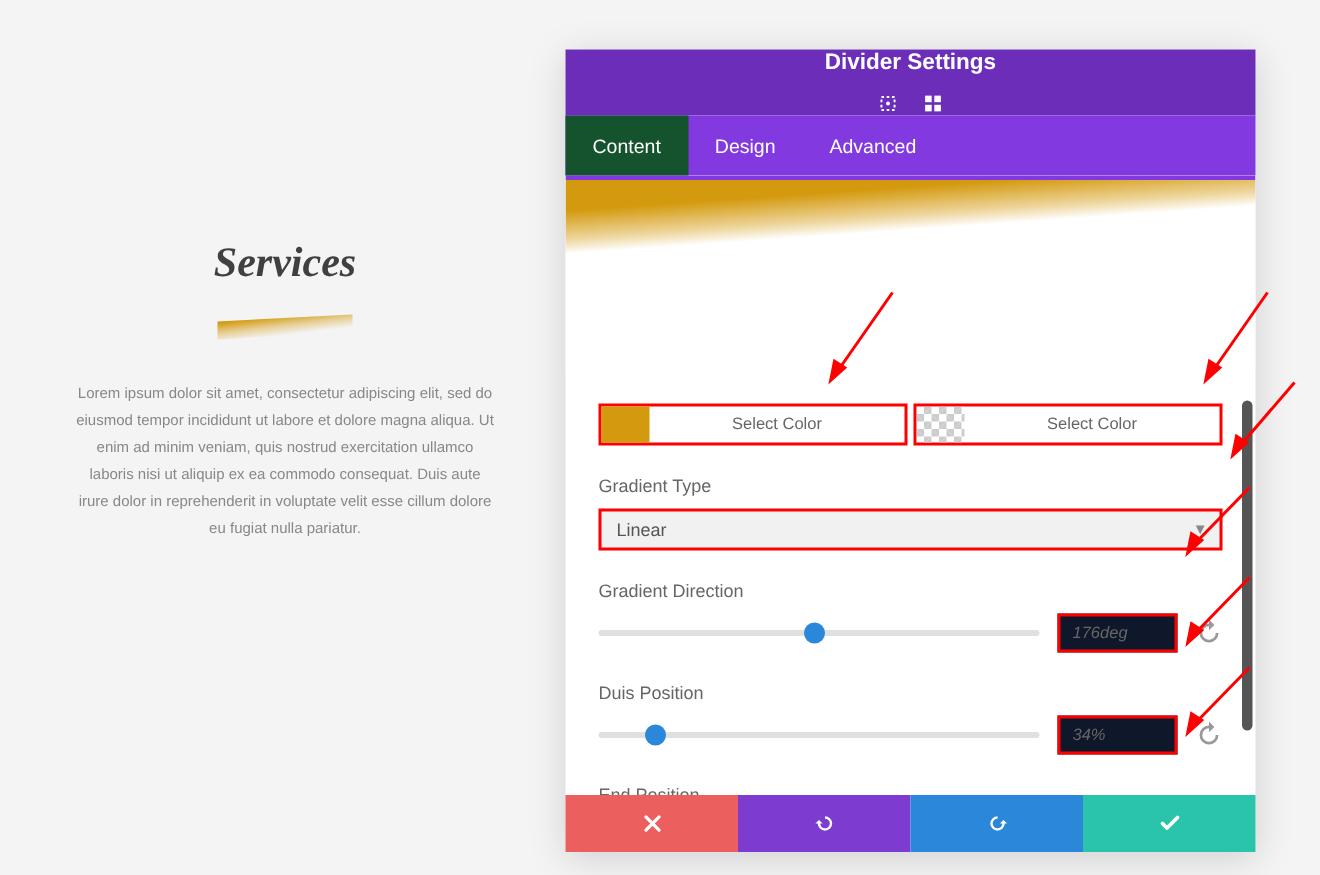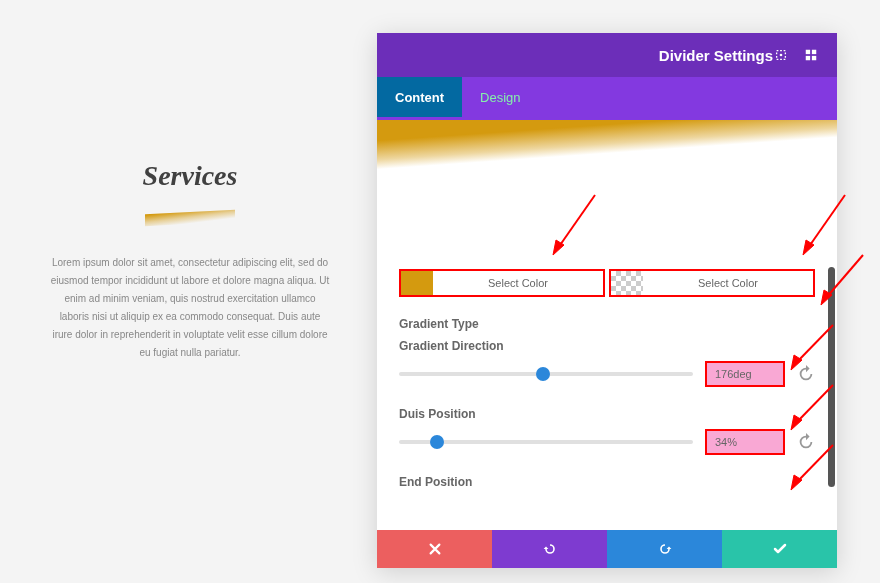--- a/index.html
+++ b/index.html
@@ -50,21 +50,22 @@
       display: flex;
       flex-direction: column;
     }
     .panel-header {
       background: #6c2eb9;
       color: #fff;
       height: 44px;
       display: flex;
       align-items: center;
       padding: 0 18px;
-      justify-content: flex-end;
+      justify-content: space-between;
+      flex-direction: column;
     }
     .panel-title {
       font-weight: 600;
       font-size: 15px;
     }
     .header-icons {
       display: flex;
       gap: 14px;
       align-items: center;
     }
@@ -77,29 +78,28 @@
     }
     .tabs {
       background: #8339e0;
       display: flex;
       height: 40px;
     }
     .tab {
       padding: 0 18px;
       display: flex;
       align-items: center;
-      color: #86efac;
+      color: #ffffff;
       font-size: 13px;
       font-weight: 500;
       cursor: pointer;
     }
     .tab.active {
-      background: #0369a1;
+      background: #14532d;
       color: #fff;
-      font-weight: bold;
     }
 
     .panel-body {
       position: relative;
       flex: 1;
       overflow: hidden;
     }
     .scroll-wrap {
       position: absolute;
       top: 0; left: 0; right: 0; bottom: 0;
@@ -143,21 +143,21 @@
       background-position: 0 0, 0 5px, 5px -5px, -5px 0;
     }
     .color-label {
       flex: 1;
       text-align: center;
     }
 
     .field-label {
       font-size: 12px;
       color: #666;
-      font-weight: 700;
+      font-weight: 400;
       margin-bottom: 8px;
     }
     .select-wrap {
       border: 2px solid red;
       background: #f1f1f1;
       height: 28px;
       display: flex;
       align-items: center;
       padding: 0 10px;
       font-size: 12px;
@@ -193,26 +193,27 @@
       width: 14px;
       height: 14px;
       background: #2b87da;
       border-radius: 50%;
       transform: translate(-50%, -50%);
     }
     .slider-value {
       width: 80px;
       height: 26px;
       border: 2px solid red;
-      background: #f9a8d4;
+      background: #0f172a;
       font-size: 11px;
       color: #666;
       display: flex;
       align-items: center;
       padding: 0 8px;
+      font-style: italic;
     }
     .reset-icon {
       width: 18px;
       height: 18px;
       color: #999;
       cursor: pointer;
     }
 
     .scrollbar {
       position: absolute;
@@ -273,38 +274,43 @@
             <rect x="2" y="9" width="5" height="5" fill="#fff"></rect>
             <rect x="9" y="9" width="5" height="5" fill="#fff"></rect>
           </svg>
       </div>
     </div>
   </div>
 
   <div class="tabs">
     <div class="tab active">Content</div>
     <div class="tab">Design</div>
+    <div class="tab">Advanced</div>
   </div>
 
   <div class="panel-body">
     <div class="scroll-wrap">
       <div class="preview"></div>
 
       <div class="color-row">
         <div class="color-picker">
           <div class="swatch gold"></div>
           <div class="color-label">Select Color</div>
         </div>
         <div class="color-picker">
           <div class="swatch trans"></div>
           <div class="color-label">Select Color</div>
         </div>
       </div>
 
       <div class="field-label">Gradient Type</div>
+      <div class="select-wrap">
+        <span>Linear</span>
+        <span class="select-arrow">▼</span>
+      </div>
 
       <div class="field-label">Gradient Direction</div>
       <div class="slider-row">
         <div class="slider-track">
           <div class="slider-thumb" style="left:49%"></div>
         </div>
         <div class="slider-value">176deg</div>
         <div class="reset-icon">
           <svg viewBox="0 0 20 20" width="18" height="18">
               <path d="M10 3a7 7 0 1 0 7 7h-2a5 5 0 1 1-5-5v3l4-4-4-4v3z" fill="#999"></path>

